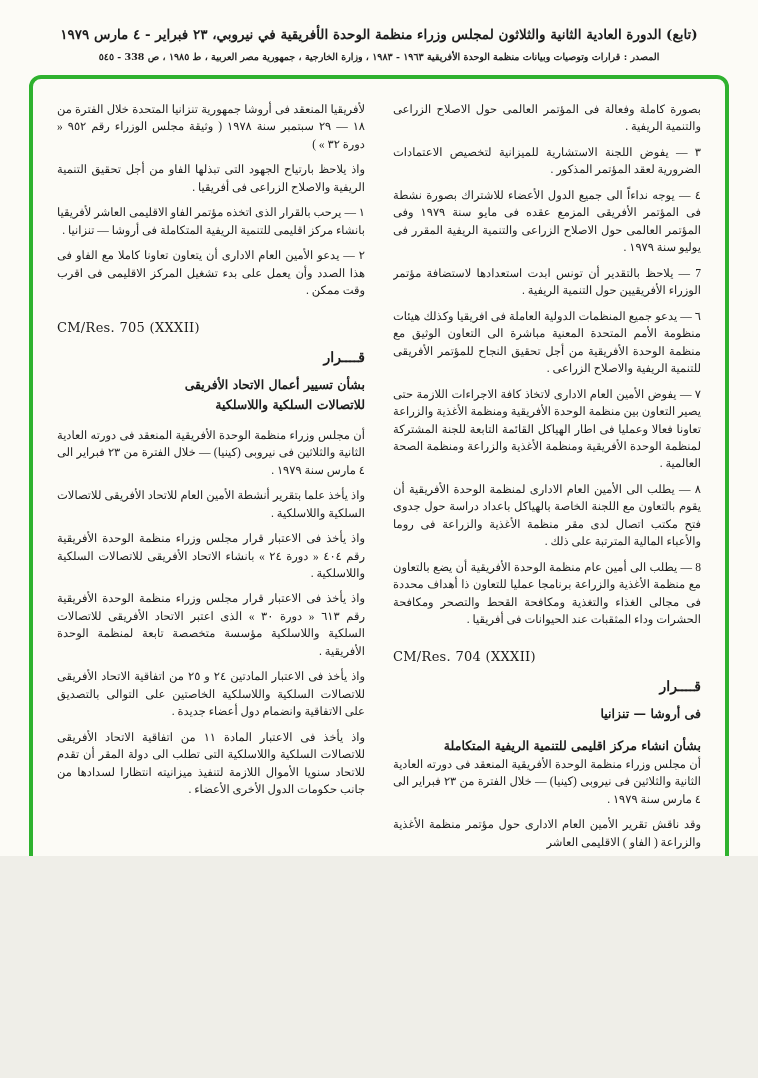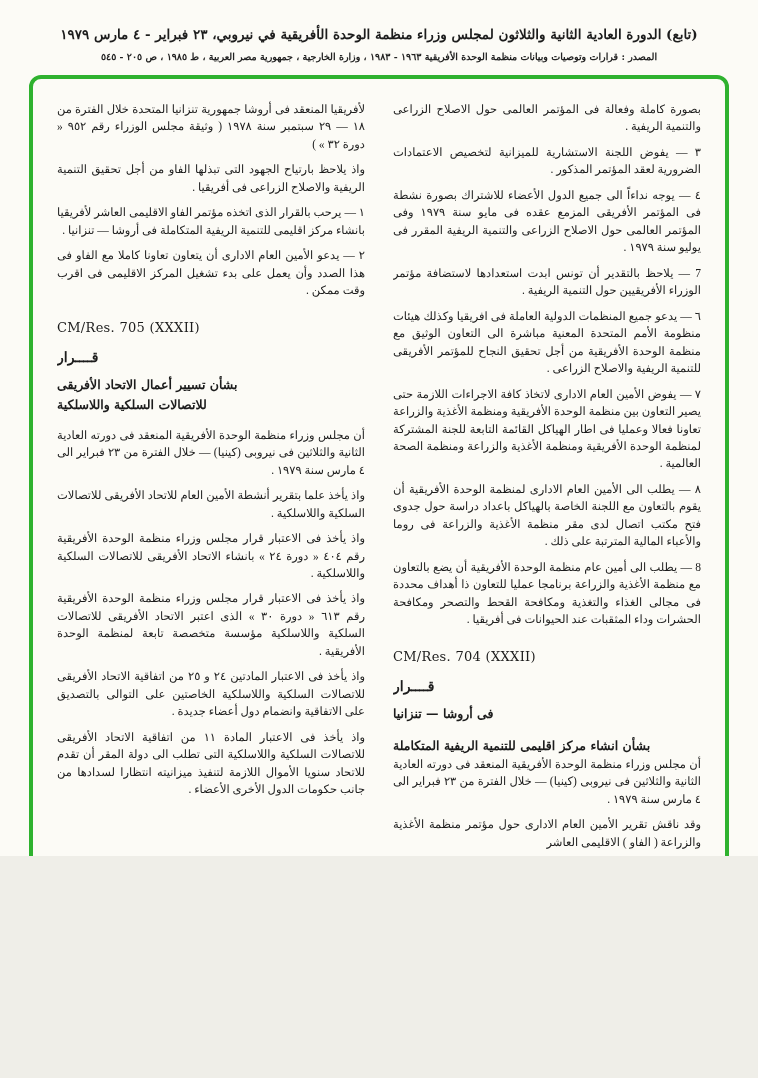--- a/index.html
+++ b/index.html
@@ -43,43 +43,43 @@
     margin-bottom: 8px;
     font-family: Liberation Serif, serif;
   }
   .code {
     direction: ltr; text-align: left;
     font-family: "DejaVu Serif", serif;
     font-size: 13px; letter-spacing: 0.3px;
     margin: 20px 0 14px 0;
   }
   .qarar {
-    text-align: left; font-weight: bold; font-size: 14px;
+    text-align: right; font-weight: bold; font-size: 14px;
     margin: 4px 0 10px 0;
     font-family: "DejaVu Serif", serif;
   }
   .rtitle {
-    text-align: left; font-weight: bold; font-size: 12.5px;
+    text-align: right; font-weight: bold; font-size: 12.5px;
     line-height: 1.6;
     font-family: "DejaVu Serif", serif;
   }
   .rtitle.last { margin-bottom: 12px; }
   .page-footer {
     text-align: center; margin-top: 15px; font-size: 12.5px; font-weight: bold;
     font-family: "DejaVu Serif", serif;
   }
 </style>
 </head>
 <body>
 
 <div class="page">
 
   <header class="page-header">
     <div class="header-line1">(تابع) الدورة العادية الثانية والثلاثون لمجلس وزراء منظمة الوحدة الأفريقية في نيروبي، ٢٣ فبراير - ٤ مارس ١٩٧٩</div>
-    <div class="header-line2">المصدر : قرارات وتوصيات وبيانات منظمة الوحدة الأفريقية ١٩٦٣ - ١٩٨٣ ، وزارة الخارجية ، جمهورية مصر العربية ، ط ١٩٨٥ ، ص ٢٠٥ - ٥٤٥</div>
+    <div class="header-line2">المصدر : قرارات وتوصيات وبيانات منظمة الوحدة الأفريقية ١٩٦٣ - ١٩٨٣ ، وزارة الخارجية ، جمهورية مصر العربية ، ط ١٩٨٥ ، ص 338 - ٥٤٥</div>
   </header>
 
   <main class="content-frame">
     <div class="columns">
 
       <section class="column">
         <p class="p">بصورة كاملة وفعالة فى المؤتمر العالمى حول الاصلاح الزراعى والتنمية الريفية .</p>
         <p class="p">٣ — يفوض اللجنة الاستشارية للميزانية لتخصيص الاعتمادات الضرورية لعقد المؤتمر المذكور .</p>
         <p class="p">٤ — يوجه نداءاً الى جميع الدول الأعضاء للاشتراك بصورة نشطة فى المؤتمر الأفريقى المزمع عقده فى مايو سنة ١٩٧٩ وفى المؤتمر العالمى حول الاصلاح الزراعى والتنمية الريفية المقرر فى يوليو سنة ١٩٧٩ .</p>
         <p class="p">7 — يلاحظ بالتقدير أن تونس ابدت استعدادها لاستضافة مؤتمر الوزراء الأفريقيين حول التنمية الريفية .</p>

